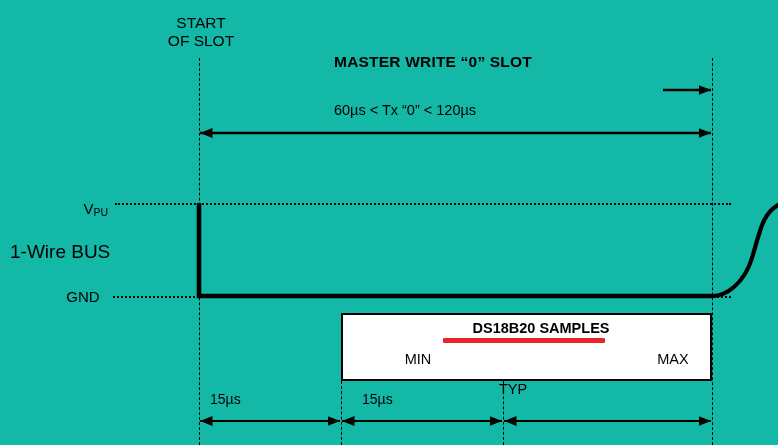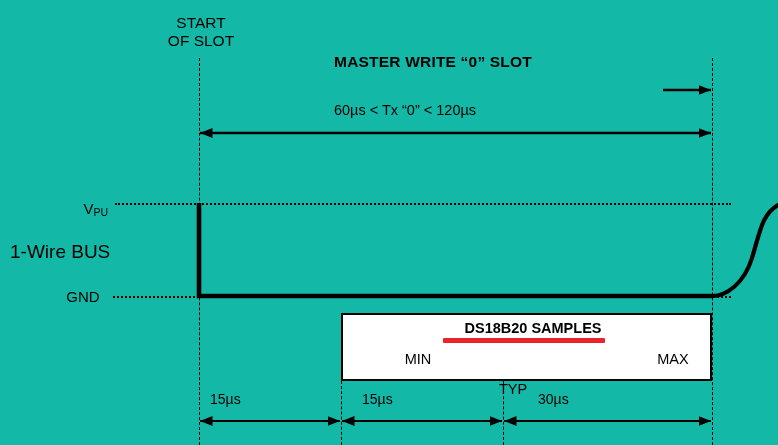--- a/index.html
+++ b/index.html
@@ -79,20 +79,21 @@
     width: 50px;
     text-align: center;
   }
   .samples-title {
     left: 341px;
     top: 320px;
     width: 384px;
     text-align: center;
     font-size: 14.5px;
     font-weight: bold;
+    padding-left: 8px;
   }
   .mtm {
     top: 351px;
     font-size: 14.5px;
     text-align: center;
     width: 60px;
   }
   .mtm.min { left: 388px; }
   .mtm.typ { left: 483px; margin-top: 30px; }
   .mtm.max { left: 643px; }
@@ -162,21 +163,20 @@
   <div class="box" style="left:341px; top:313px; width:371px; height:68px;"></div>
   <div class="lbl samples-title">DS18B20 SAMPLES</div>
   <div class="redline" style="left:443px; top:338px; width:162px; background:#e8252a;"></div>
 
   <div class="lbl mtm min">MIN</div>
   <div class="lbl mtm typ">TYP</div>
   <div class="lbl mtm max">MAX</div>
 
   <div class="lbl tick-label t1">15µs</div>
   <div class="lbl tick-label t2">15µs</div>
-  <div class="lbl tick-label t3">30µs</div>
 
   <svg class="overlay" viewBox="0 0 778 445" xmlns="http://www.w3.org/2000/svg">
     <defs>
       <marker id="arrR" markerWidth="13" markerHeight="11" refX="12.5" refY="5.5" orient="auto" markerUnits="userSpaceOnUse">
         <path d="M0,0.6 L12.5,5.5 L0,10.4 Z" fill="#000"></path>
       </marker>
       <marker id="arrL" markerWidth="13" markerHeight="11" refX="0.5" refY="5.5" orient="auto" markerUnits="userSpaceOnUse">
         <path d="M13,0.6 L0.5,5.5 L13,10.4 Z" fill="#000"></path>
       </marker>
     </defs>

